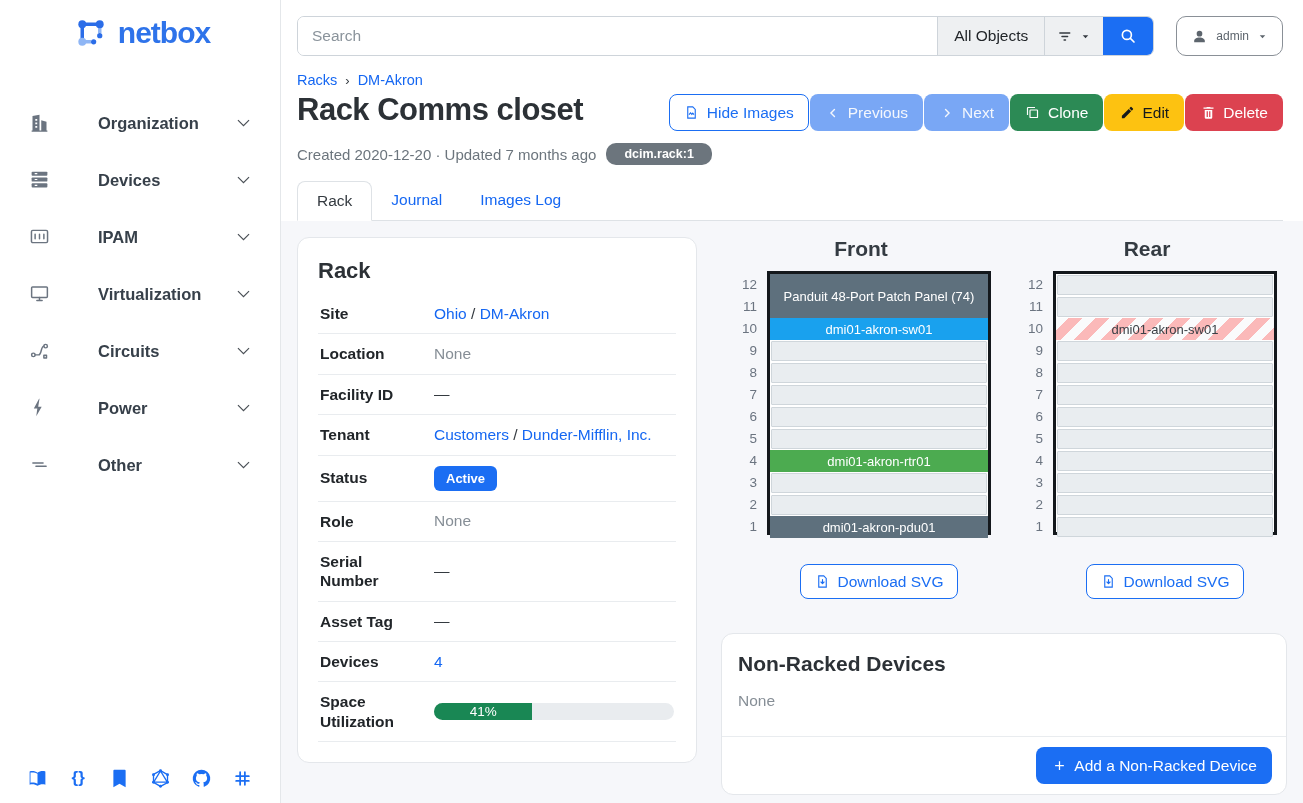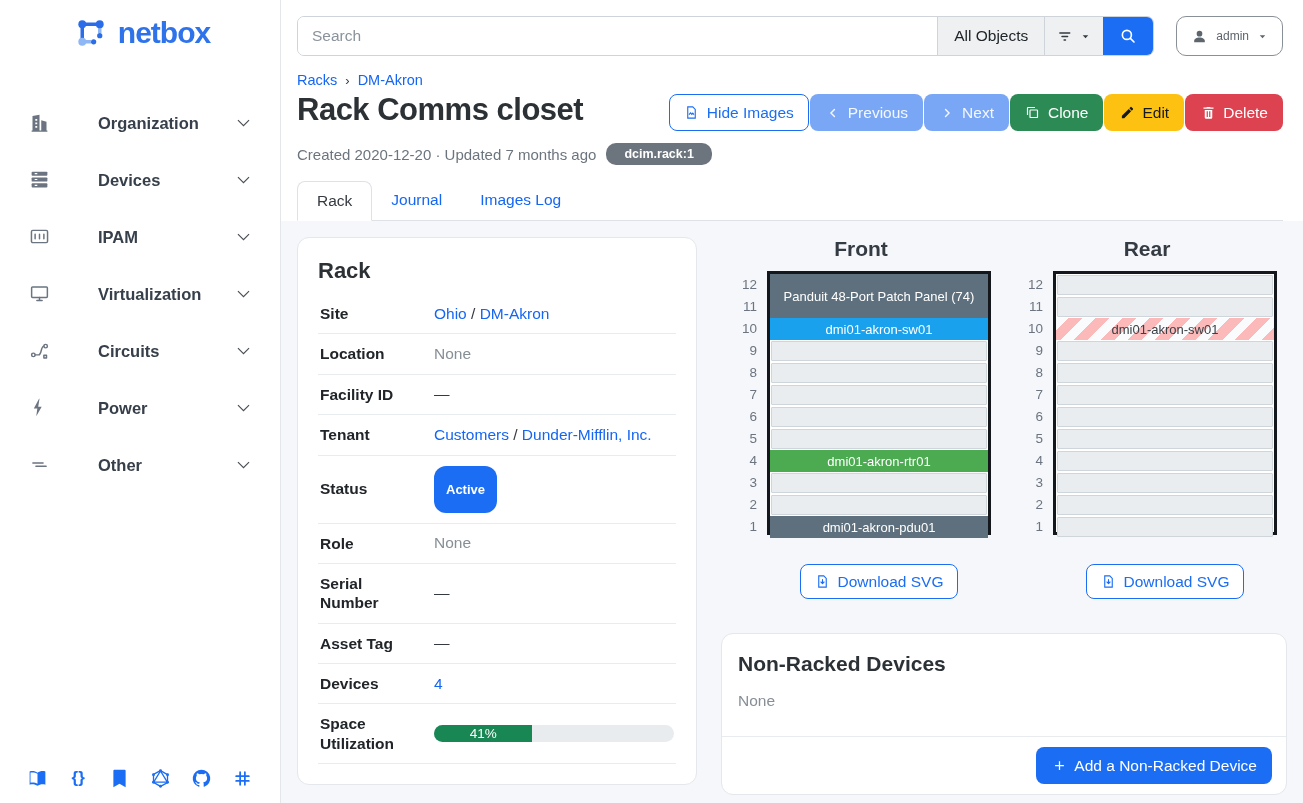--- a/index.html
+++ b/index.html
@@ -58,21 +58,21 @@
   .card { background: #fff; border: 1px solid #e4e7eb; border-radius: 12px; }
   .left-col { width: 400px; flex-shrink: 0; display: flex; flex-direction: column; }
   .rack-card { padding: 20px; }
   .card-title { font-size: 22px; font-weight: bold; color: #2c3136; }
   .info-table { margin-top: 10px; }
   .info-row { display: flex; align-items: center; padding: 10px 2px; border-bottom: 1px solid #e9ecef; font-size: 15.5px; min-height: 38px; }
   .info-label { width: 98px; font-weight: bold; color: #212529; flex-shrink: 0; line-height: 1.25; }
   .info-value { flex: 1; padding-left: 16px; color: #343a40; }
   .info-value a { color: #1567f2; text-decoration: none; cursor: pointer; }
   .muted { color: #868e96; }
-  .badge-active { background: #1b6ef3; color: #fff; font-size: 13px; font-weight: bold; padding: 16px 12px; border-radius: 12px; display: inline-block; }
+  .badge-active { background: #1b6ef3; color: #fff; font-size: 13px; font-weight: bold; padding: 5px 12px; border-radius: 6px; display: inline-block; }
   .progress { position: relative; width: 100%; max-width: 268px; height: 17px; background: #e9ecef; border-radius: 9px; overflow: hidden; font-size: 13.5px; }
   .progress-fill { height: 100%; background: #198754; color: #fff; text-align: center; line-height: 17px; }
   .progress-zero-label { position: absolute; inset: 0; text-align: center; line-height: 17px; color: #5c636a; }
 
   .right-col { flex: 1; display: flex; flex-direction: column; }
   .elevations { display: flex; justify-content: space-between; padding: 0 10px; }
   .elevation { display: flex; flex-direction: column; align-items: center; }
   .elev-title { font-size: 21px; font-weight: bold; color: #343b42; margin-bottom: 10px; }
   .elev-body { display: flex; }
   .unit-numbers { display: flex; flex-direction: column; width: 26px; margin-right: 10px; padding-top: 3px; }

